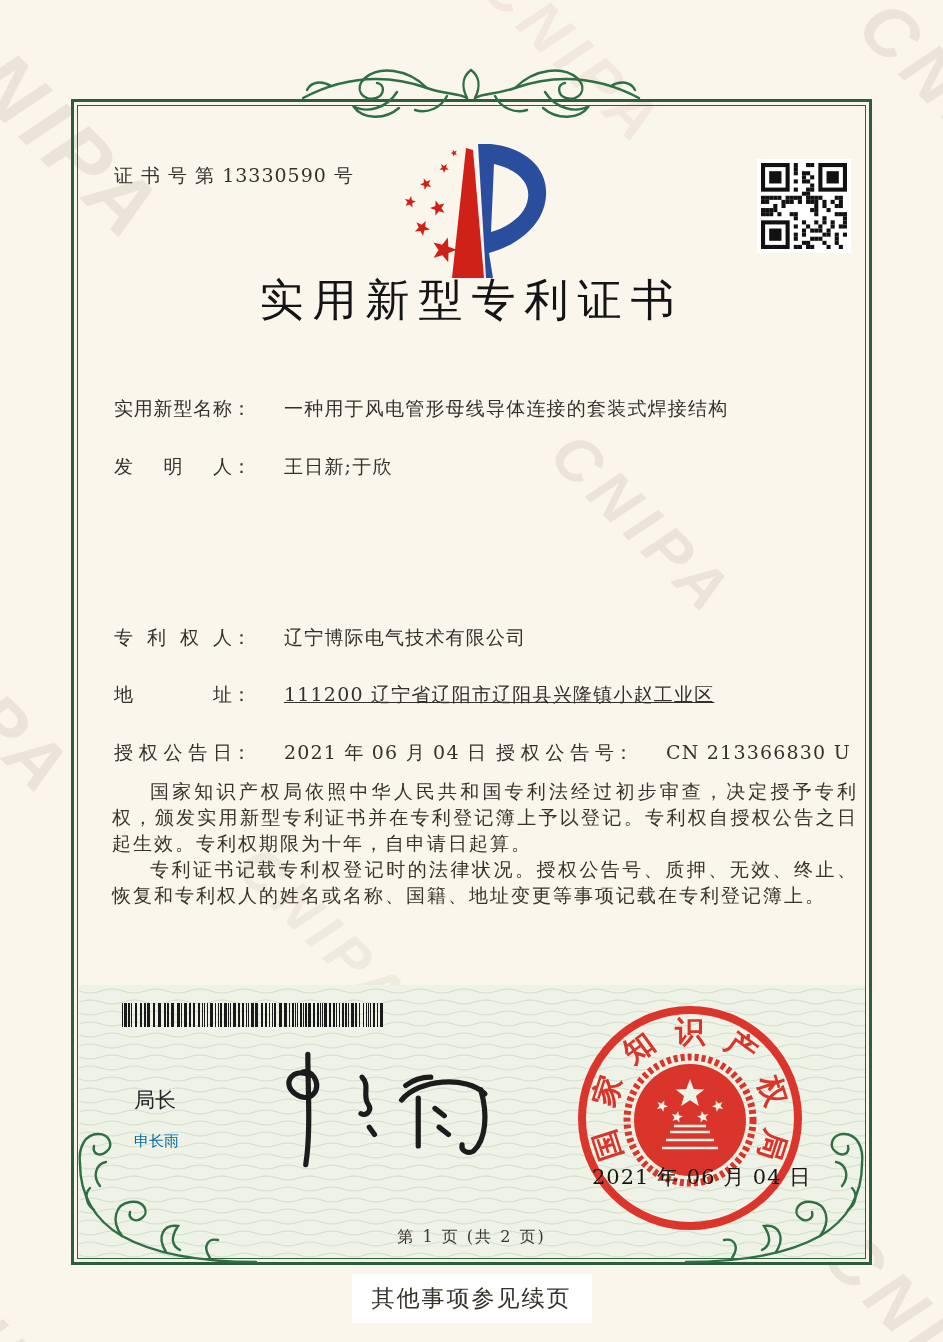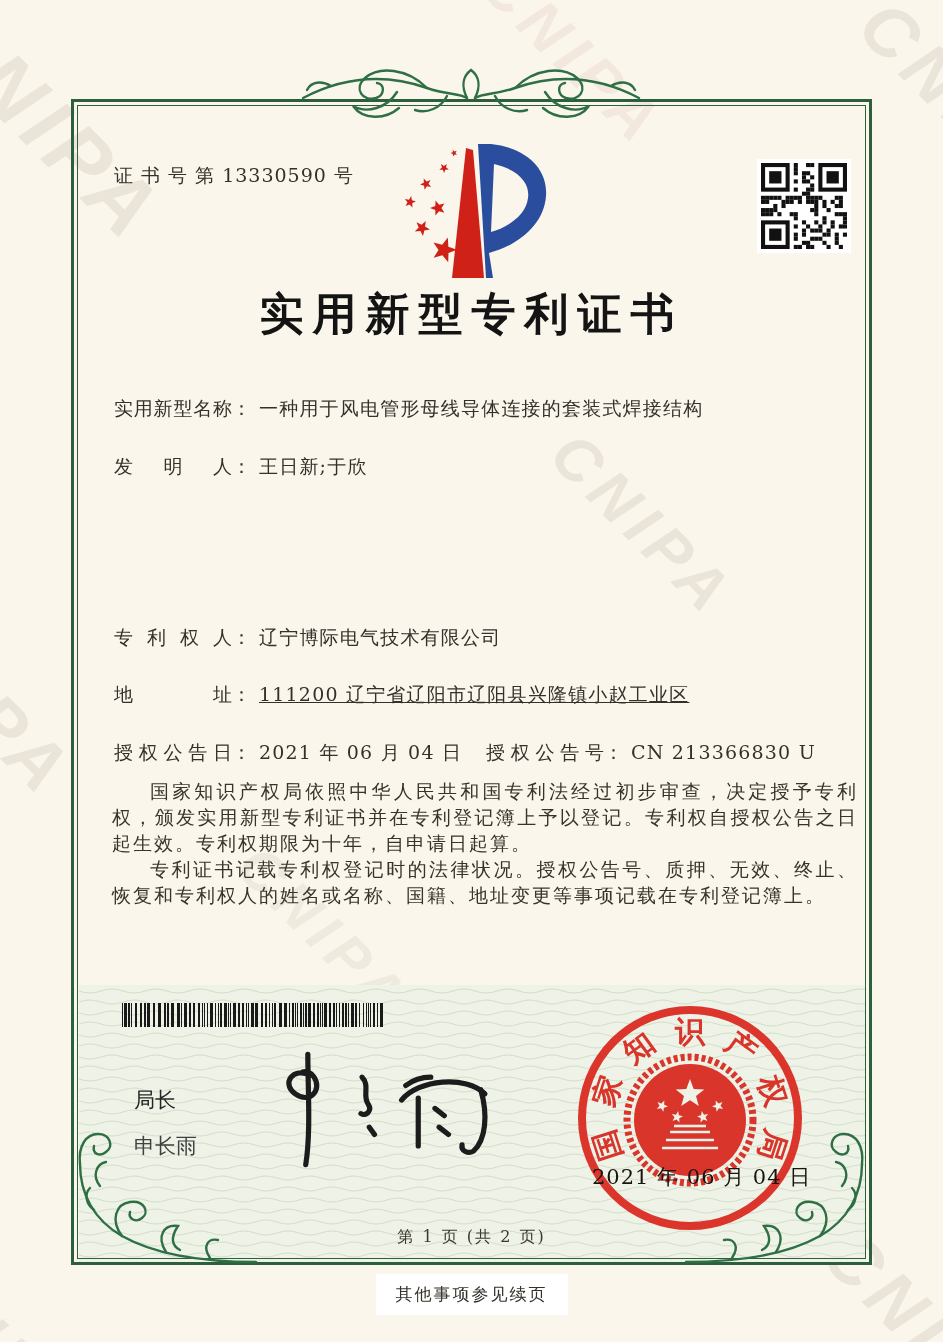--- a/index.html
+++ b/index.html
@@ -51,60 +51,60 @@
   .ornament{position:absolute;pointer-events:none;}
   .orn-top{left:301px;top:56px;width:340px;height:84px;}
   .orn-bl{left:68px;top:1114px;width:192px;height:152px;}
   .orn-br{left:682px;top:1114px;width:192px;height:152px;transform:scaleX(-1);}
   .ornament path{fill:none;stroke:var(--orn);stroke-width:2.4;stroke-linecap:round;}
   
   .cert-no{position:absolute;left:114px;top:163px;font-size:19px;letter-spacing:1px;color:#35302a;}
   .logo{position:absolute;left:392px;top:140px;width:158px;height:146px;}
   .qr-box{position:absolute;left:757px;top:159px;width:94px;height:94px;background:#fff;padding:4px;}
   .title{
-    position:absolute;left:0;top:285px;width:100%;text-align:center;
-    font-size:44px;font-weight:bold;letter-spacing:9px;color:#141414;
+    position:absolute;left:0;top:271px;width:100%;text-align:center;
+    font-size:44px;font-weight:normal;letter-spacing:9px;color:#141414;
   }
   
   .row{position:absolute;left:114px;width:744px;font-size:19px;color:#35302a;white-space:nowrap;}
   .r0{top:396px;} .r1{top:454px;} .r2{top:511px;} .r3{top:569px;}
   .r4{top:625px;} .r5{top:682px;text-decoration:underline;} .r6{top:740px;}
   .lbl{display:inline-block;width:118px;text-align:justify;text-align-last:justify;vertical-align:top;}
   .colon{display:inline-block;margin-right:8px;}
-  .val{letter-spacing:1.2px;}
-  .field2{position:absolute;left:372px;top:0;}
+  .val{letter-spacing:1.2px;margin-left:25px;}
+  .field2{position:absolute;left:382px;top:0;}
   
   .body-text{
     position:absolute;left:112px;top:778px;width:746px;
     font-size:19px;line-height:26px;letter-spacing:2px;text-align:justify;color:#3a332b;
   }
   .body-text p{text-indent:2em;margin:0;}
   
   .barcode{position:absolute;left:120px;top:1003px;width:268px;height:24px;}
   .barcode rect{fill:#191919;}
   
   .sig-title{position:absolute;left:134px;top:1086px;font-size:21px;color:#262626;font-family:"DejaVu Sans","Liberation Sans",sans-serif;}
-  .sig-name{position:absolute;left:134px;top:1132px;font-size:21px;color:#404040;font-family:"DejaVu Sans","Liberation Sans",sans-serif;}
+  .sig-name{position:absolute;left:134px;top:1132px;font-size:15px;color:#0369a1;font-family:"DejaVu Sans","Liberation Sans",sans-serif;}
   .sig-script{position:absolute;left:262px;top:1048px;width:250px;height:125px;}
   .sig-script path{fill:none;stroke:#1c1c1c;stroke-width:5;stroke-linecap:round;stroke-linejoin:round;}
   
   .seal{position:absolute;left:570px;top:998px;width:240px;height:240px;}
   .seal svg{position:absolute;inset:0;}
   .seal-ring-char{
     position:absolute;font-size:30px;font-weight:bold;color:var(--red);
     font-family:"DejaVu Serif","Liberation Serif",serif;opacity:0.92;
   }
   .seal-date{
     position:absolute;left:592px;top:1163px;font-size:21px;color:#18140f;
     letter-spacing:1px;white-space:nowrap;
   }
   
   .page-indicator{position:absolute;left:0;top:1227px;width:943px;text-align:center;font-size:16px;color:#3c372f;letter-spacing:2px;}
   .note-wrap{position:absolute;left:0;top:1274px;width:943px;text-align:center;}
-  .note-box{display:inline-block;background:#ffffff;padding:9px 20px;font-size:17px;letter-spacing:2px;color:#35302a;}
+  .note-box{display:inline-block;background:#ffffff;padding:9px 20px;font-size:23px;letter-spacing:2px;color:#35302a;}
 </style>
 </head>
 <body>
 
 <div class="page">
 
   <span class="wm wm1">CNIPA</span>
   <span class="wm wm2">CNIPA</span>
   <span class="wm wm3">CNIPA</span>
   <span class="wm wm4">CNIPA</span>

